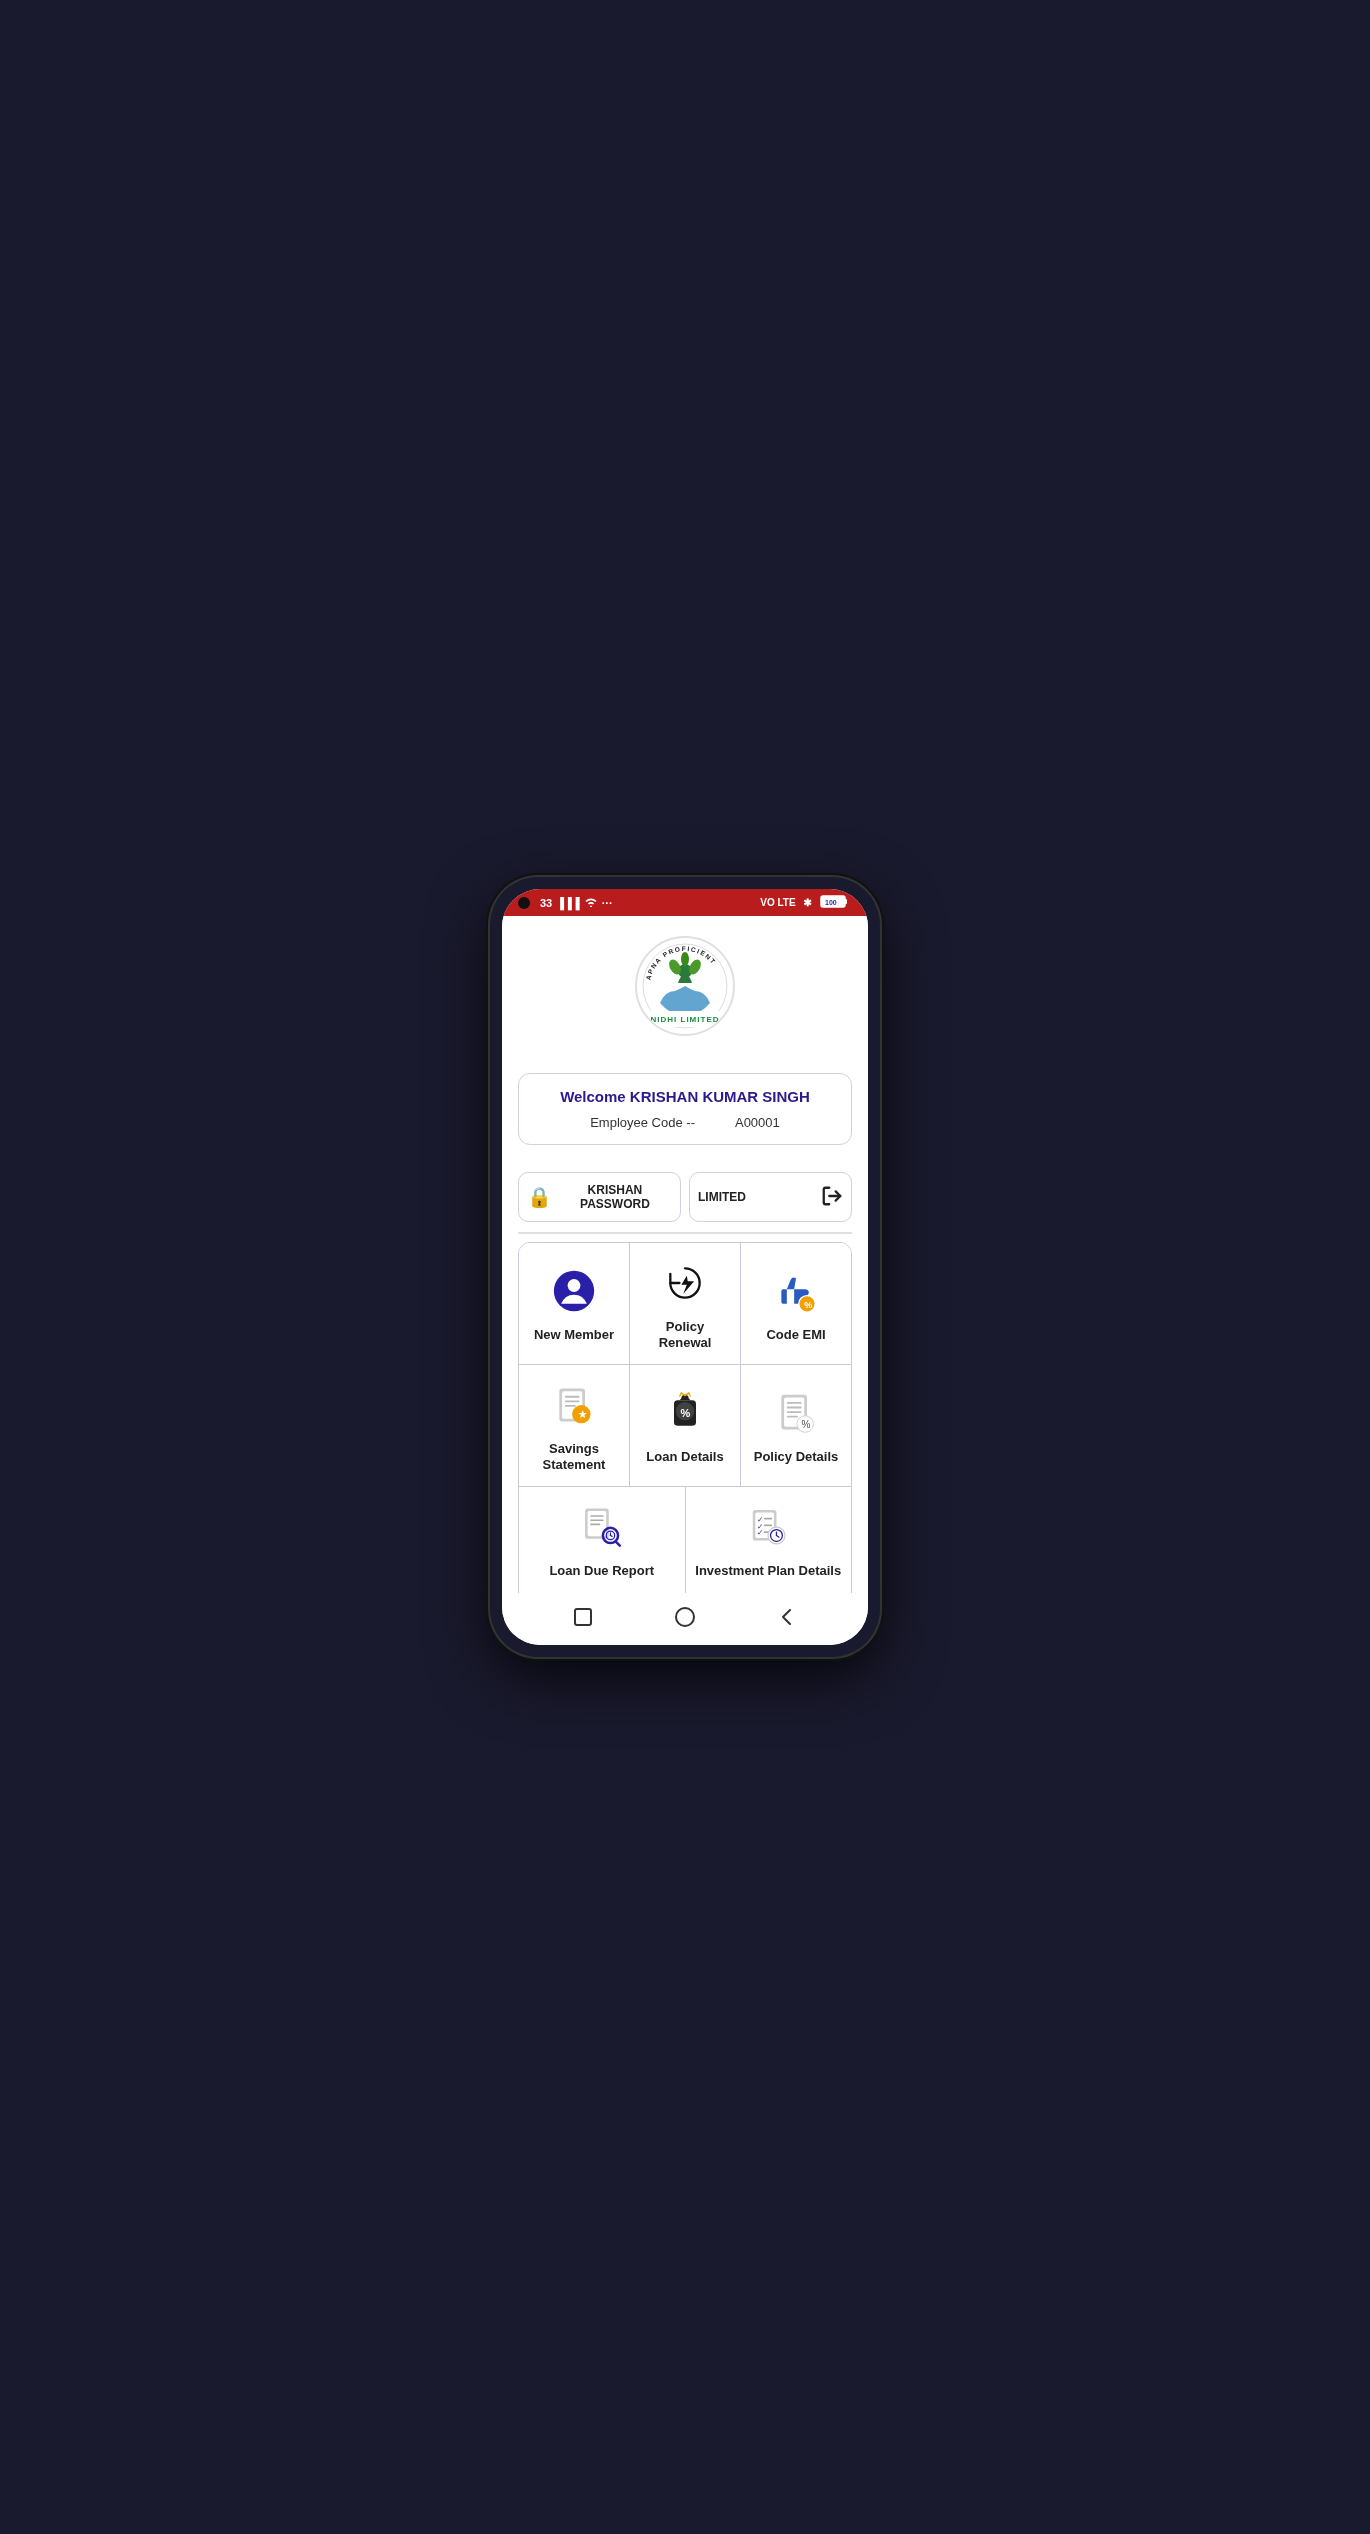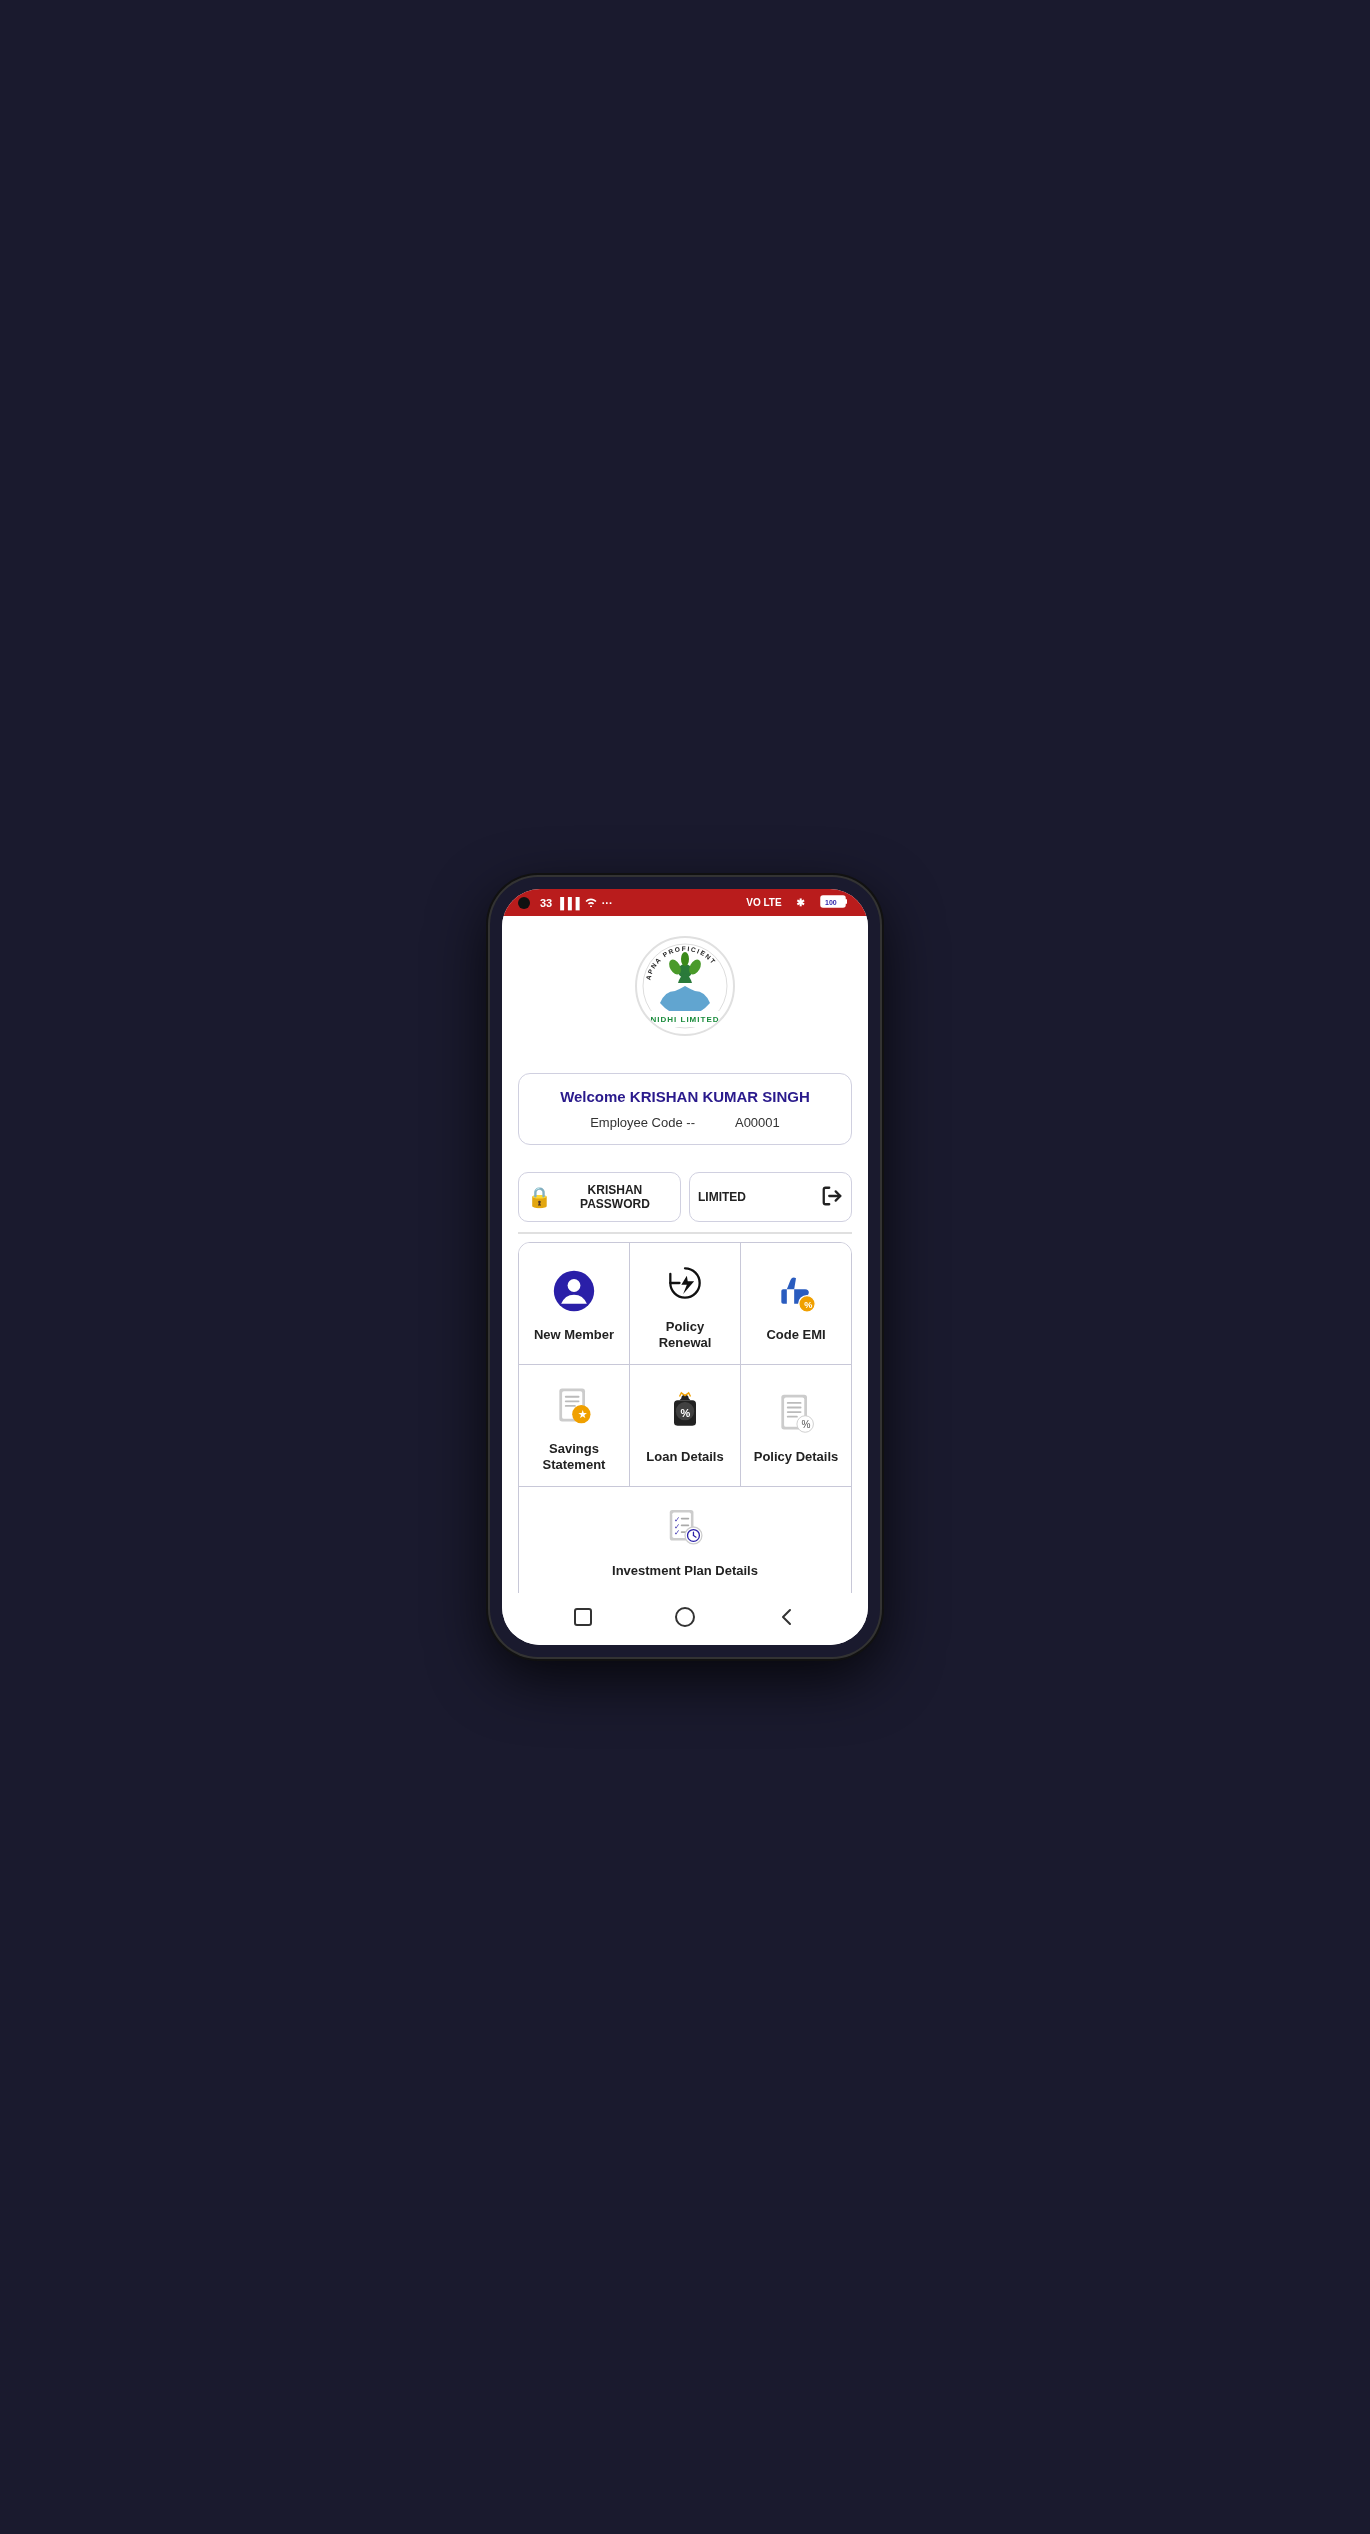--- a/index.html
+++ b/index.html
@@ -59,21 +59,21 @@
       width: 12px;
       height: 12px;
       background: #111;
       border-radius: 50%;
       margin-right: 6px;
     }
 
     .status-right {
       display: flex;
       align-items: center;
-      gap: 15px;
+      gap: 8px;
       font-size: 10px;
     }
 
     
     .screen-content {
       flex: 1;
       overflow-y: auto;
       background: white;
       scrollbar-width: none;
     }
@@ -441,20 +441,40 @@
             </div>
             <span class="menu-label">Policy Details</span>
           </div>
         </div>
 
         <div class="menu-row-wide">
           <div class="menu-cell-wide">
             <div class="menu-icon">
               <svg width="52" height="48" viewBox="0 0 52 48">
 
+                <rect x="6" y="2" width="28" height="36" rx="3" fill="#ccc"></rect>
+                <rect x="9" y="5" width="22" height="30" rx="2" fill="white"></rect>
+                <rect x="12" y="10" width="16" height="2" rx="1" fill="#aaa"></rect>
+                <rect x="12" y="15" width="16" height="2" rx="1" fill="#aaa"></rect>
+                <rect x="12" y="20" width="12" height="2" rx="1" fill="#aaa"></rect>
+
+                <circle cx="36" cy="34" r="9" fill="none" stroke="#2a1fa8" stroke-width="3"></circle>
+                <line x1="42" y1="41" x2="47" y2="46" stroke="#2a1fa8" stroke-width="3" stroke-linecap="round"></line>
+
+                <circle cx="36" cy="34" r="5" fill="none" stroke="#2a1fa8" stroke-width="1.5"></circle>
+                <line x1="36" y1="31" x2="36" y2="34" stroke="#2a1fa8" stroke-width="1.5" stroke-linecap="round"></line>
+                <line x1="36" y1="34" x2="38" y2="35" stroke="#2a1fa8" stroke-width="1.5" stroke-linecap="round"></line>
+              </svg>
+            </div>
+            <span class="menu-label">Loan Due Report</span>
+          </div>
+          <div class="menu-cell-wide">
+            <div class="menu-icon">
+              <svg width="52" height="48" viewBox="0 0 52 48">
+
                 <rect x="8" y="4" width="28" height="36" rx="3" fill="#ccc"></rect>
                 <rect x="11" y="7" width="22" height="30" rx="2" fill="white"></rect>
 
                 <text x="13" y="18" font-size="9" fill="#2a1fa8">✓</text>
                 <rect x="21" y="13" width="10" height="2" rx="1" fill="#aaa"></rect>
                 <text x="13" y="26" font-size="9" fill="#2a1fa8">✓</text>
                 <rect x="21" y="21" width="10" height="2" rx="1" fill="#aaa"></rect>
                 <text x="13" y="34" font-size="9" fill="#2a1fa8">✓</text>
                 <rect x="21" y="29" width="10" height="2" rx="1" fill="#aaa"></rect>
 

